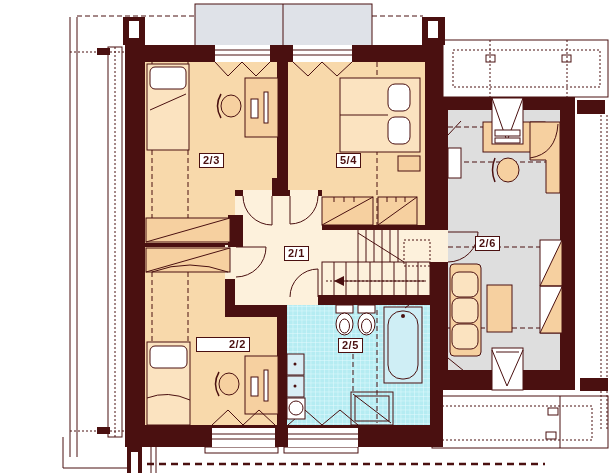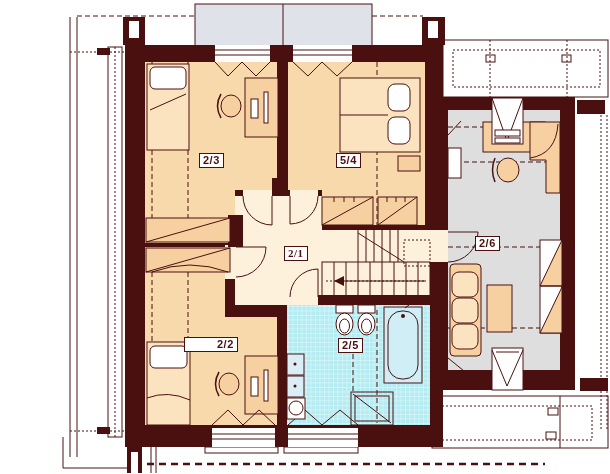--- a/index.html
+++ b/index.html
@@ -294,19 +294,19 @@
       <rect class="fix" x="287" y="376" width="17" height="21"></rect>
       <circle class="wall" cx="295" cy="386" r="1.5"></circle>
     </g>
     <g>
       <rect class="whitef" x="287" y="398" width="18" height="21"></rect>
       <circle class="thin" cx="296" cy="408" r="7"></circle>
     </g>
   </g>
 </svg>
 
-<div class="room-label" style="left:284px;top:246px;font-family:Liberation Serif, serif;">2/1</div>
-<div class="room-label" style="left:184px;top:337px;padding-left:32px;">2/2</div>
+<div class="room-label" style="left:284px;top:246px;">2/1</div>
+<div class="room-label" style="left:196px;top:337px;padding-left:32px;">2/2</div>
 <div class="room-label" style="left:199px;top:153px;">2/3</div>
 <div class="room-label" style="left:336px;top:153px;">5/4</div>
 <div class="room-label" style="left:338px;top:338px;">2/5</div>
 <div class="room-label" style="left:475px;top:221px;margin-top:15px;">2/6</div>
 </div>
 
 </body></html>

